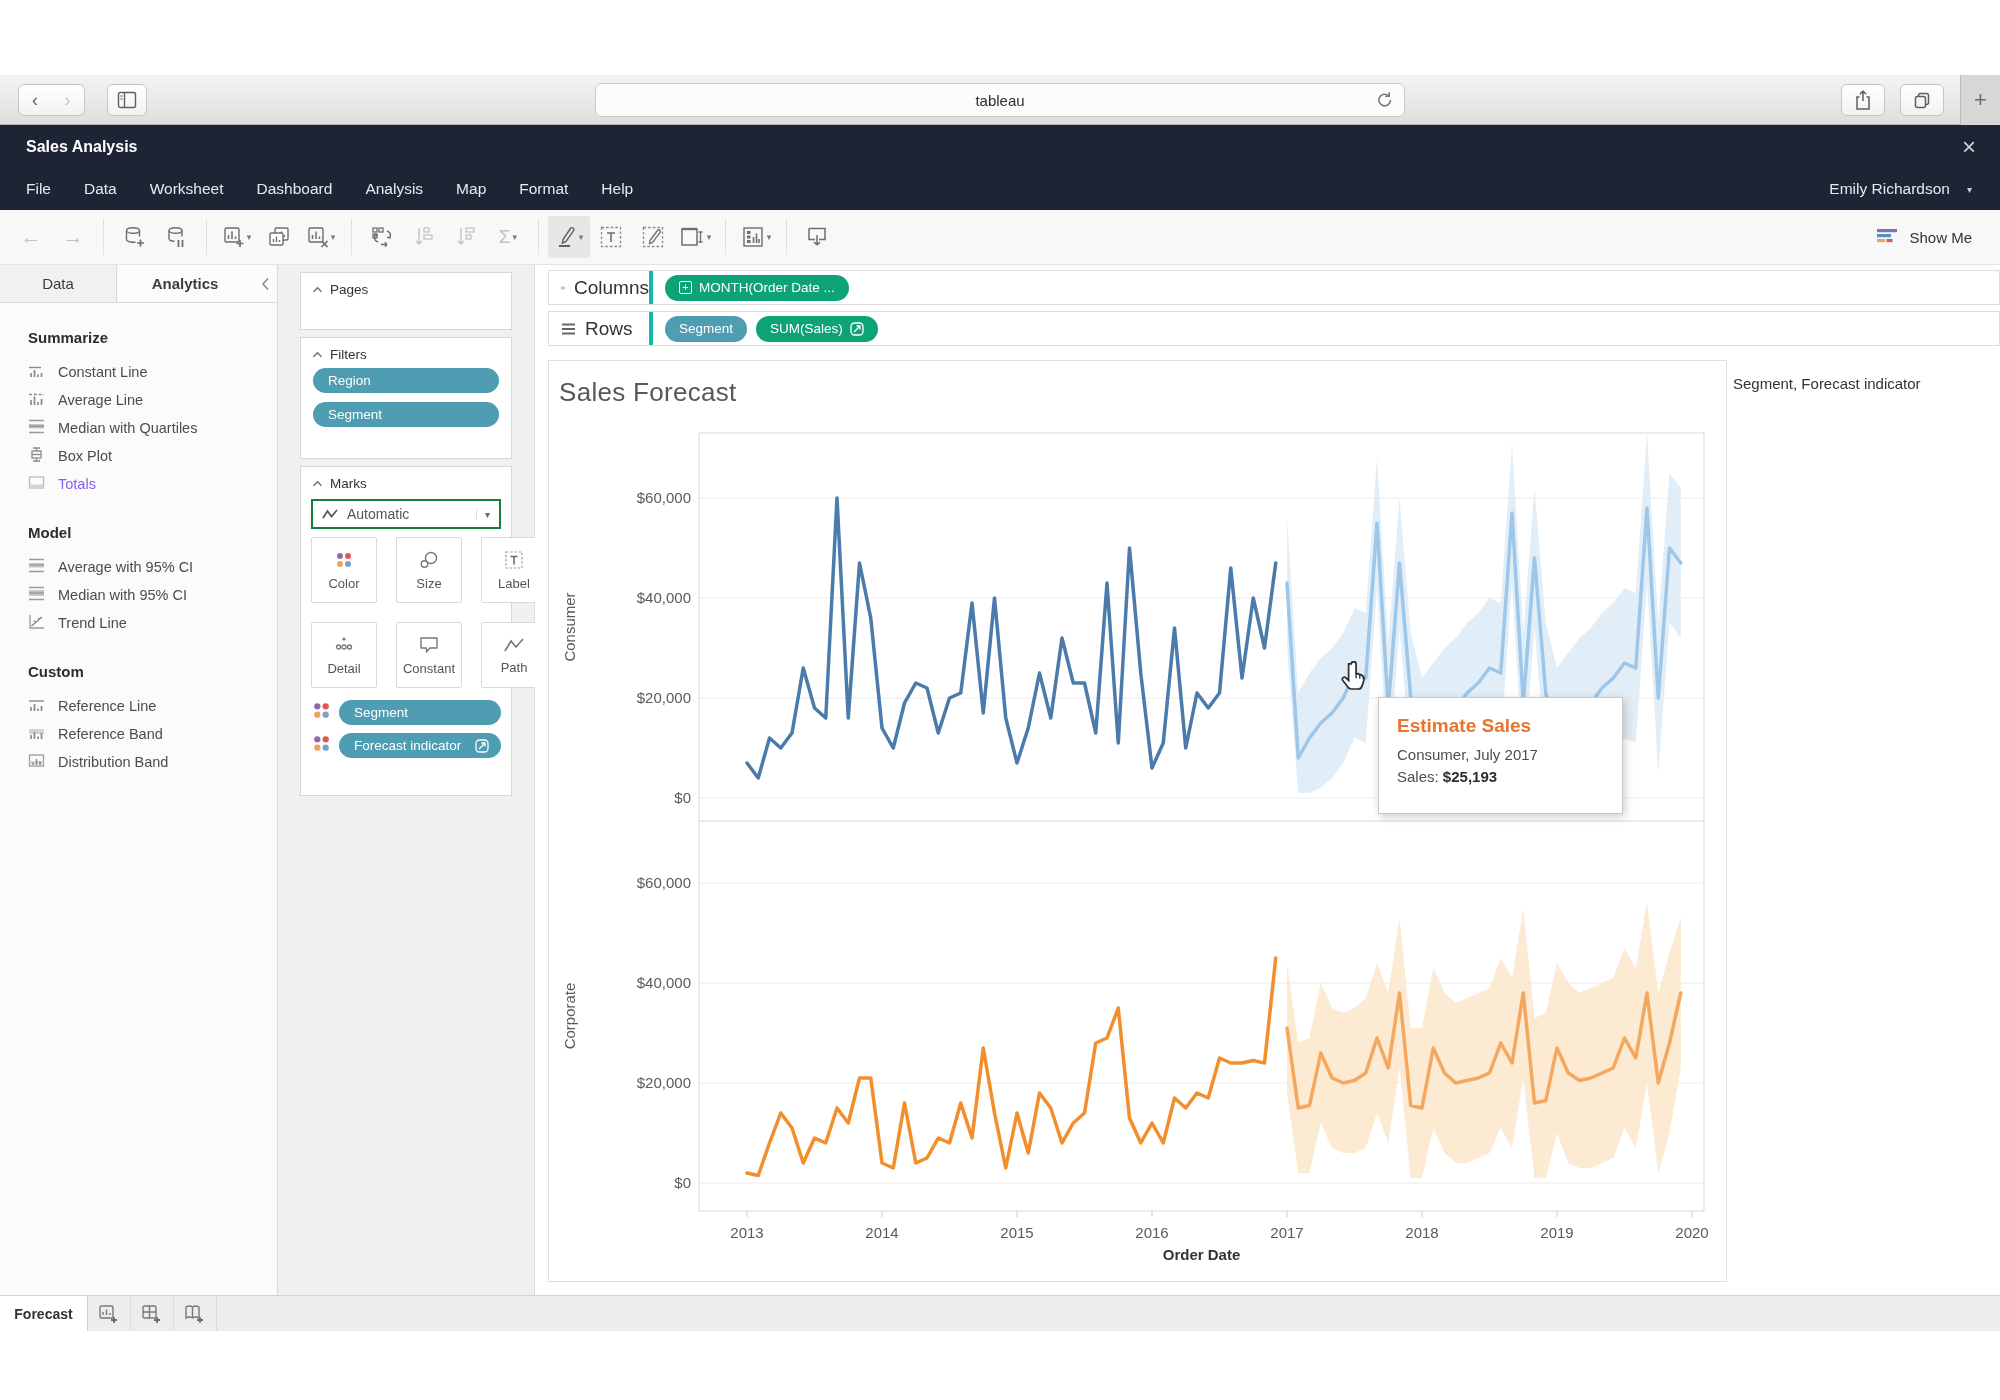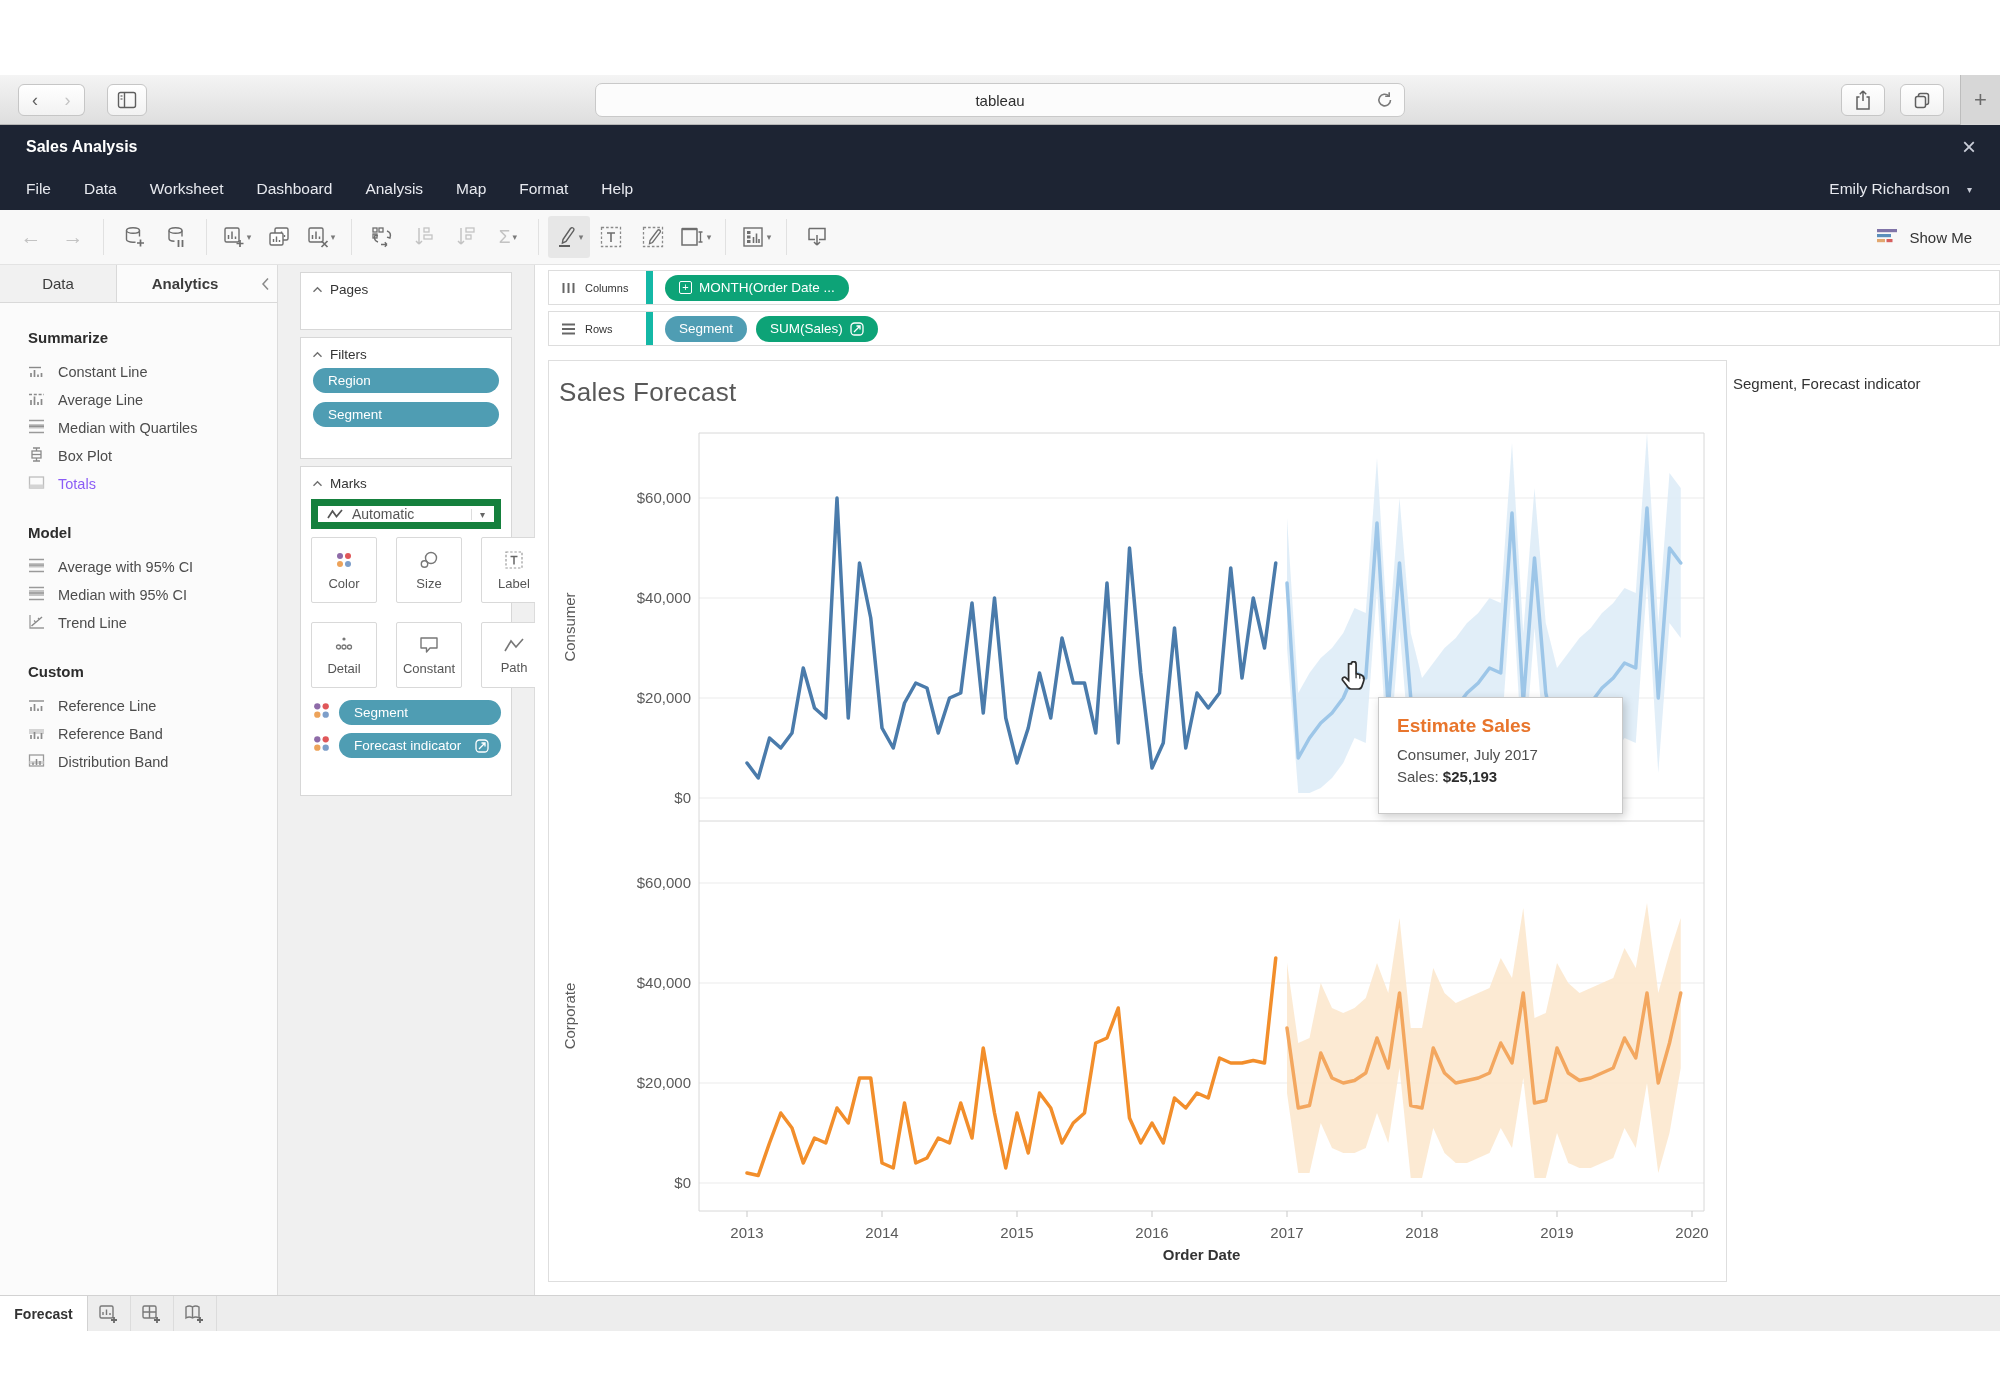--- a/index.html
+++ b/index.html
@@ -63,36 +63,36 @@
   .side-gap { height:26px; }
 
   
   .cardscol { position:absolute; top:265px; left:278px; width:257px; height:1030px; background:#f0f0f0;
     border-right:1px solid #dcdcdc; }
   .card { background:#fff; border:1px solid #d7d7d7; margin:7px 22px; }
   .card-head { display:flex; align-items:center; gap:7px; padding:9px 11px 6px; font-size:13.5px; color:#333; }
   .filter-pill, .mark-pill { height:25px; border-radius:13px; background:#4f9db3; color:#fff;
     font-size:13.5px; display:flex; align-items:center; padding:0 12px 0 15px; }
   .filter-pill { margin:0 12px 9px; }
-  .marks-type { margin:2px 10px 8px; border:7px solid #15803d; height:30px; display:flex; align-items:center;
+  .marks-type { margin:2px 10px 8px; border:2px solid #15803d; height:30px; display:flex; align-items:center;
     padding:0 9px; gap:9px; font-size:14px; color:#555; }
   .marks-type .caret { margin-left:auto; font-size:10px; color:#666; border-left:1px solid #ddd; padding-left:8px; }
   .marks-grid { display:grid; grid-template-columns:repeat(3,66px); gap:19px; margin:8px 10px 12px; }
   .mark-btn { height:66px; border:1px solid #d9d9d9; border-radius:2px; display:flex; flex-direction:column;
     align-items:center; justify-content:center; gap:6px; font-size:13px; color:#555; background:#fff; }
   .mark-pill-row { display:flex; align-items:center; gap:7px; margin:0 10px 8px; }
   .mark-pill { flex:1; }
   .mark-pill .fc { margin-left:auto; }
 
   
   .canvas { position:absolute; top:265px; left:535px; width:1465px; height:1030px; background:#fff; }
   .shelf { position:absolute; left:13px; right:0; height:35px; background:#fff; border:1px solid #ddd;
     display:flex; align-items:center; }
   .shelf-label { width:104px; height:100%; display:flex; align-items:center; gap:9px; padding-left:12px;
-    font-size:11px; color:#333; border-right:7px solid #14b8a6; }
+    font-size:19px; color:#333; border-right:4px solid #14b8a6; }
   .shelf-pills { display:flex; gap:9px; padding-left:12px; }
   .shelf-pill { height:26px; border-radius:13px; color:#fff; font-size:13.5px; display:flex;
     align-items:center; gap:7px; padding:0 14px; }
   .pill-green { background:#0da377; } .pill-blue { background:#4f9db3; }
   .pill-box { width:13px; height:13px; border:1.3px solid #fff; border-radius:2px; display:flex;
     align-items:center; justify-content:center; font-size:11px; line-height:11px; }
 
   .sheet { position:absolute; left:13px; top:95px; width:1179px; height:922px; border:1px solid #dedede; background:#fff; }
   .sheet-title { position:absolute; left:10px; top:16px; font-size:26px; color:#585858; letter-spacing:.3px; }
   .chart-svg { position:absolute; left:0; top:0; }

